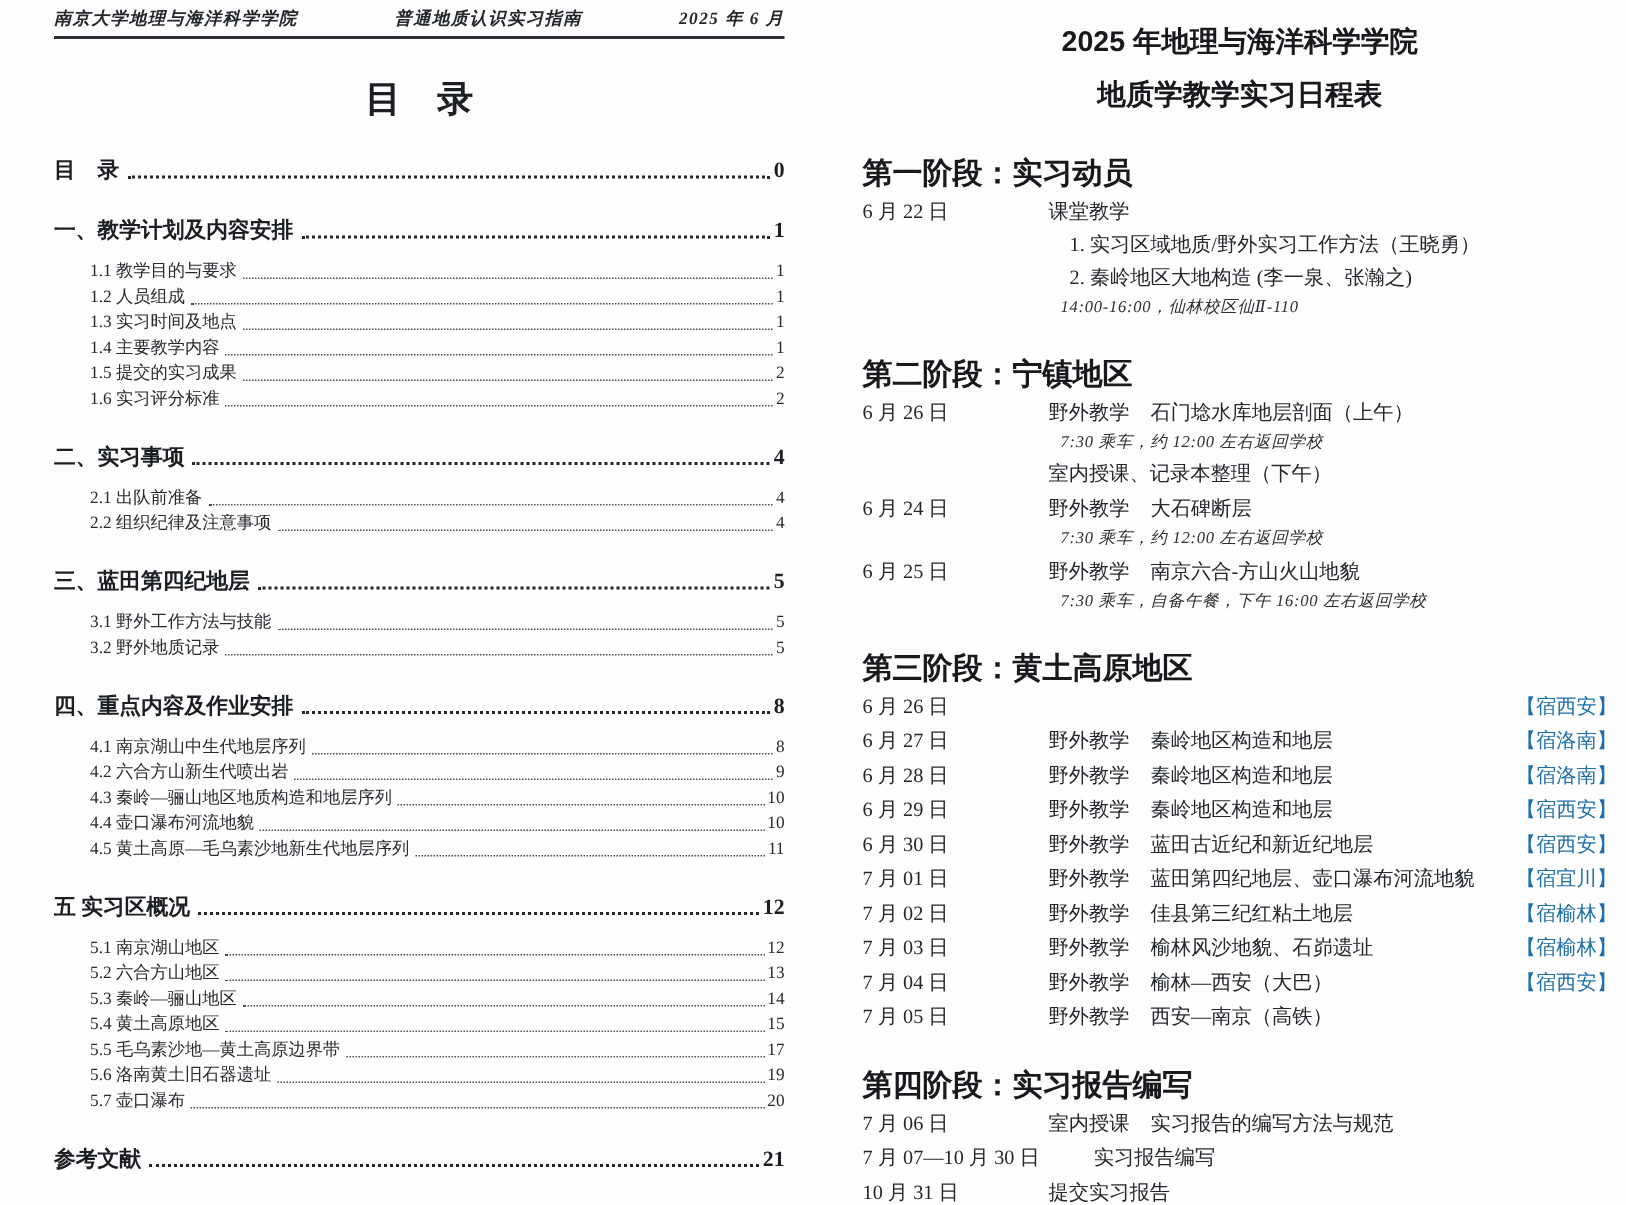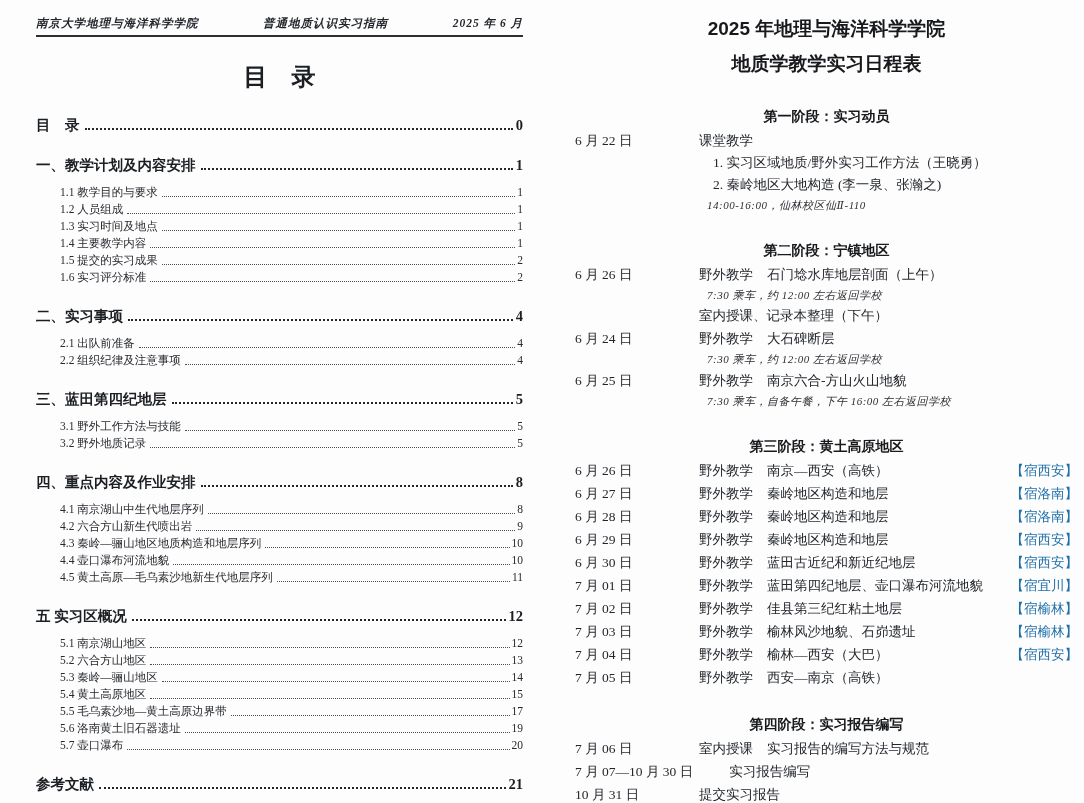--- a/index.html
+++ b/index.html
@@ -8,21 +8,21 @@
     overflow: hidden;
     background: #fdfdfd;
     font-family: "Liberation Serif", "DejaVu Serif", serif;
     color: #23272c;
   }
   .spread { display: flex; width: 1084px; height: 803px; }
 
   
   .page-left {
     width: 545px; box-sizing: border-box;
-    padding: 16px 22px 0 36px;
+    padding: 5px 22px 0 36px;
     flex-shrink: 0;
   }
   .page-header {
     display: flex; justify-content: space-between; align-items: flex-end;
     font-size: 11.5px; font-weight: bold; font-style: italic;
     letter-spacing: 1px;
     border-bottom: 2px solid #2c2f33;
     padding-bottom: 4px;
   }
   .toc-title {
@@ -55,23 +55,22 @@
     flex-shrink: 0;
   }
   .sched-title {
     text-align: center;
     font-family: "Liberation Sans", "DejaVu Sans", sans-serif;
     font-size: 19px; font-weight: bold; color: #17191c;
     margin: 6px 0 0 0; line-height: 26px;
   }
   .sched-title.second { margin-top: 9px; }
   .stage-heading {
-    text-align: center;
     font-family: "Liberation Sans", "DejaVu Sans", sans-serif;
-    font-size: 14px; font-weight: bold; color: #17191c;
+    font-size: 20px; font-weight: bold; color: #17191c;
     margin: 30px 0 4px 0; line-height: 18px;
   }
   .sched-row {
     display: flex; align-items: baseline;
     font-size: 13.5px; line-height: 14px;
     margin-top: 9px;
   }
   .sched-date { min-width: 88px; white-space: nowrap; }
   .sched-main { flex: 1; min-width: 0; margin-left: 36px; }
   .sched-desc { margin-left: 14px; }
@@ -267,21 +266,20 @@
           <span class="sched-date">6 月 24 日</span>
           <span class="sched-main"><span class="sched-activity">野外教学</span><span class="sched-desc">大石碑断层</span><div class="detail detail-note">7:30 乘车，约 12:00 左右返回学校</div></span>
         </div>
         <div class="sched-row">
           <span class="sched-date">6 月 25 日</span>
           <span class="sched-main"><span class="sched-activity">野外教学</span><span class="sched-desc">南京六合-方山火山地貌</span><div class="detail detail-note">7:30 乘车，自备午餐，下午 16:00 左右返回学校</div></span>
         </div>
         <div class="stage-heading">第三阶段：黄土高原地区</div>
         <div class="sched-row">
           <span class="sched-date">6 月 26 日</span>
-          <span class="sched-main"><span class="sched-activity">野外教学</span><span class="sched-desc">南京—西安（高铁）</span></span>
           <span class="sched-lodging">【宿西安】</span>
         </div>
         <div class="sched-row">
           <span class="sched-date">6 月 27 日</span>
           <span class="sched-main"><span class="sched-activity">野外教学</span><span class="sched-desc">秦岭地区构造和地层</span></span>
           <span class="sched-lodging">【宿洛南】</span>
         </div>
         <div class="sched-row">
           <span class="sched-date">6 月 28 日</span>
           <span class="sched-main"><span class="sched-activity">野外教学</span><span class="sched-desc">秦岭地区构造和地层</span></span>

